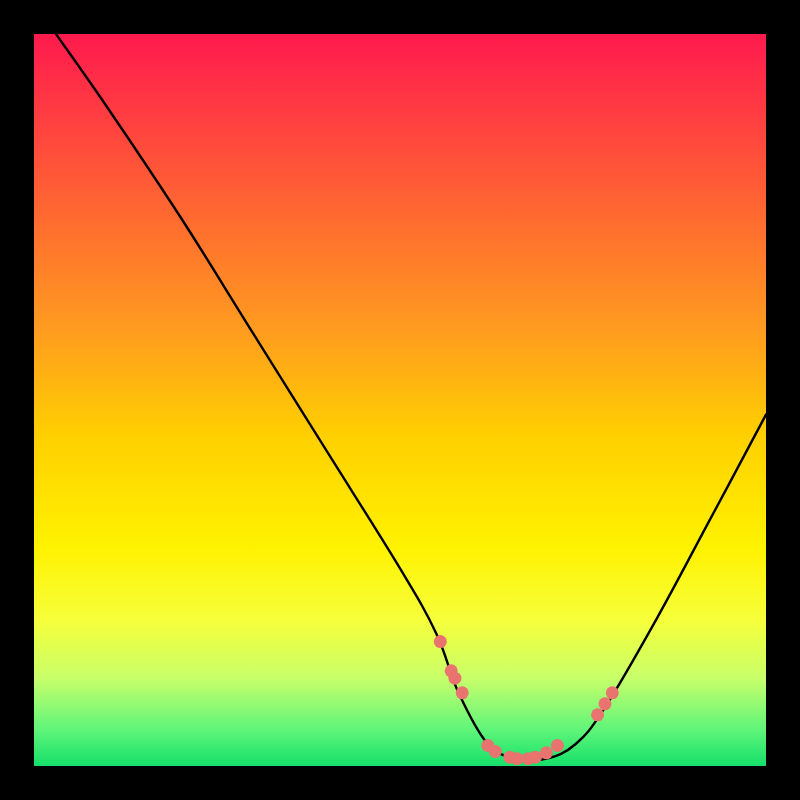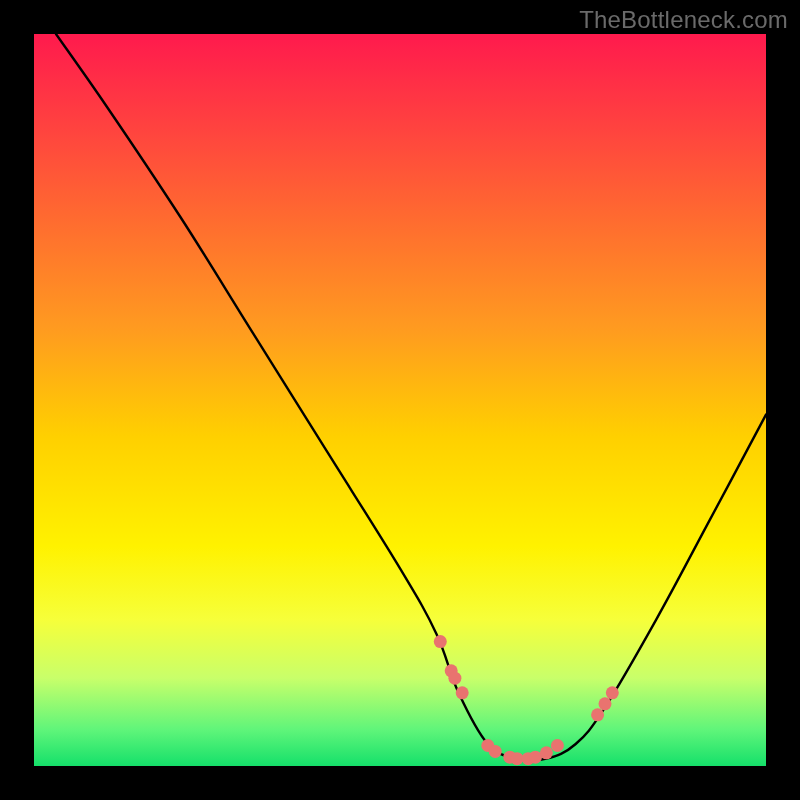--- a/index.html
+++ b/index.html
@@ -52,21 +52,20 @@
     top: 0;
     width: 732px;
     height: 732px;
   }
 </style>
 </head>
 <body>
 
 <div class="frame">
 
-  <div class="watermark">TheBottleneck.com</div>
 
   <div class="plot">
     <svg class="curve" viewBox="0 0 732 732" preserveAspectRatio="none">
       <path id="curve-path" fill="none" stroke="#000" stroke-width="2.4" stroke-linecap="round" stroke-linejoin="round" d="M 22.0 0.0 C 31.2 13.2, 50.8 40.3, 73.2 73.2 C 95.6 106.1, 120.0 142.2, 146.4 183.0 C 172.8 223.8, 193.2 258.0, 219.6 300.1 C 246.0 342.3, 266.4 375.1, 292.8 417.2 C 319.2 459.4, 346.2 501.4, 366.0 534.4 C 385.8 567.3, 392.1 577.8, 402.6 600.2 C 413.1 622.6, 415.3 639.0, 424.6 658.8 C 433.8 678.6, 443.3 698.2, 453.8 710.0 C 464.4 721.9, 472.6 722.0, 483.1 724.7 C 493.7 727.3, 501.9 727.3, 512.4 724.7 C 522.9 722.0, 531.1 719.3, 541.7 710.0 C 552.2 700.8, 556.5 695.8, 571.0 673.4 C 585.5 651.0, 603.8 618.5, 622.2 585.6 C 640.6 552.7, 653.7 527.3, 673.4 490.4 C 693.2 453.5, 721.5 400.4, 732.0 380.6"></path>
       <g id="markers-group">
           <circle cx="406.3" cy="607.6" r="6.5" fill="#e9736f"></circle>
           <circle cx="417.2" cy="636.8" r="6.5" fill="#e9736f"></circle>
           <circle cx="420.9" cy="644.2" r="6.5" fill="#e9736f"></circle>
           <circle cx="428.2" cy="658.8" r="6.5" fill="#e9736f"></circle>
           <circle cx="453.8" cy="711.5" r="6.5" fill="#e9736f"></circle>

